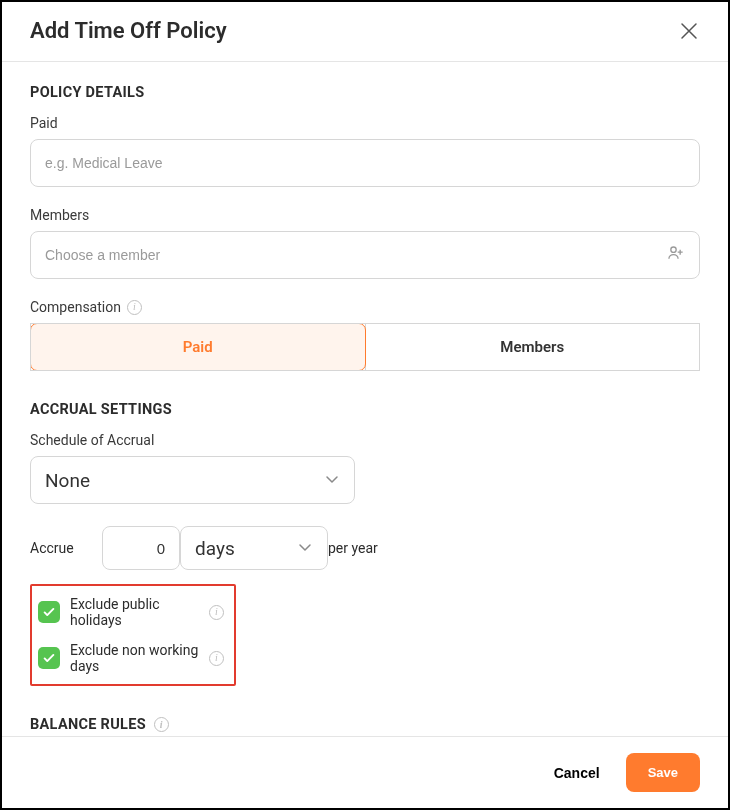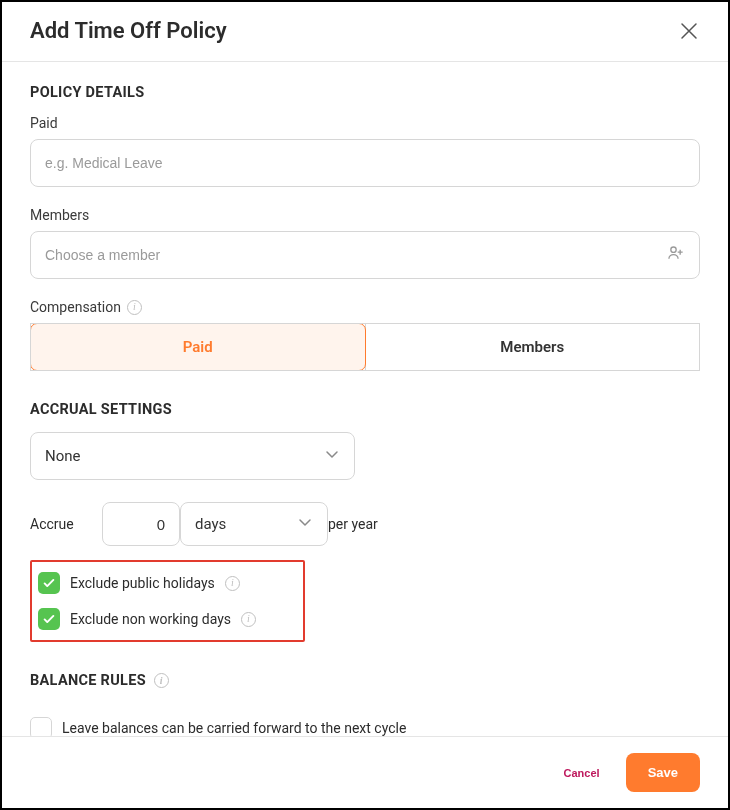--- a/index.html
+++ b/index.html
@@ -112,21 +112,21 @@
 
   .select {
     height:48px;
     border:1px solid #d6d6d6;
     border-radius:8px;
     background:#fff;
     display:flex;
     align-items:center;
     justify-content:space-between;
     padding:0 14px;
-    font-size:15px;
+    font-size:19px;
     color:#333;
     cursor:pointer;
   }
   .select.wide { width:325px; }
   .select.small { width:148px; height:44px; }
   .chevron { color:#8a8a8a; }
 
   .row-accrue {
     display:flex;
     align-items:center;
@@ -143,21 +143,21 @@
     color:#333;
     outline:none;
   }
   .per-year { font-size:14px; color:#2c2c2c; }
 
   .highlight-box {
     border:2px solid #e23b2e;
     border-radius:2px;
     padding:10px 10px 10px 6px;
     margin-top:14px;
-    width:275px;
+    width:206px;
     display:flex;
     flex-direction:column;
     gap:14px;
   }
   .check-row {
     display:flex;
     align-items:center;
     gap:10px;
   }
   .chk {
@@ -189,22 +189,22 @@
     border-top:1px solid #e5e5e5;
     padding:16px 28px;
     display:flex;
     justify-content:flex-end;
     align-items:center;
     gap:10px;
   }
   .btn-cancel {
     background:transparent;
     border:none;
-    color:#be185d;
-    font-size:11px;
+    color:#000000;
+    font-size:14px;
     font-weight:600;
     padding:10px 16px;
     cursor:pointer;
   }
   .btn-save {
     background:#ff7b2e;
     border:none;
     color:#fff;
     font-size:13px;
     font-weight:600;
@@ -258,20 +258,21 @@
       <div class="seg-group">
         <div class="seg active">Paid</div>
         <div class="seg">Members</div>
       </div>
     </div>
 
     <div class="gap-lg"></div>
 
     <div class="section-title">ACCRUAL SETTINGS</div>
 
+    <div class="field-label">Schedule of Accrual</div>
     <div class="select wide">
       <span>None</span>
       <span class="chevron">
         <svg width="16" height="16" viewBox="0 0 16 16" fill="none">
             <path d="M3 6l5 5 5-5" stroke="currentColor" stroke-width="1.5" stroke-linecap="round" stroke-linejoin="round"></path>
           </svg>
       </span>
     </div>
 
     <div class="row-accrue">

